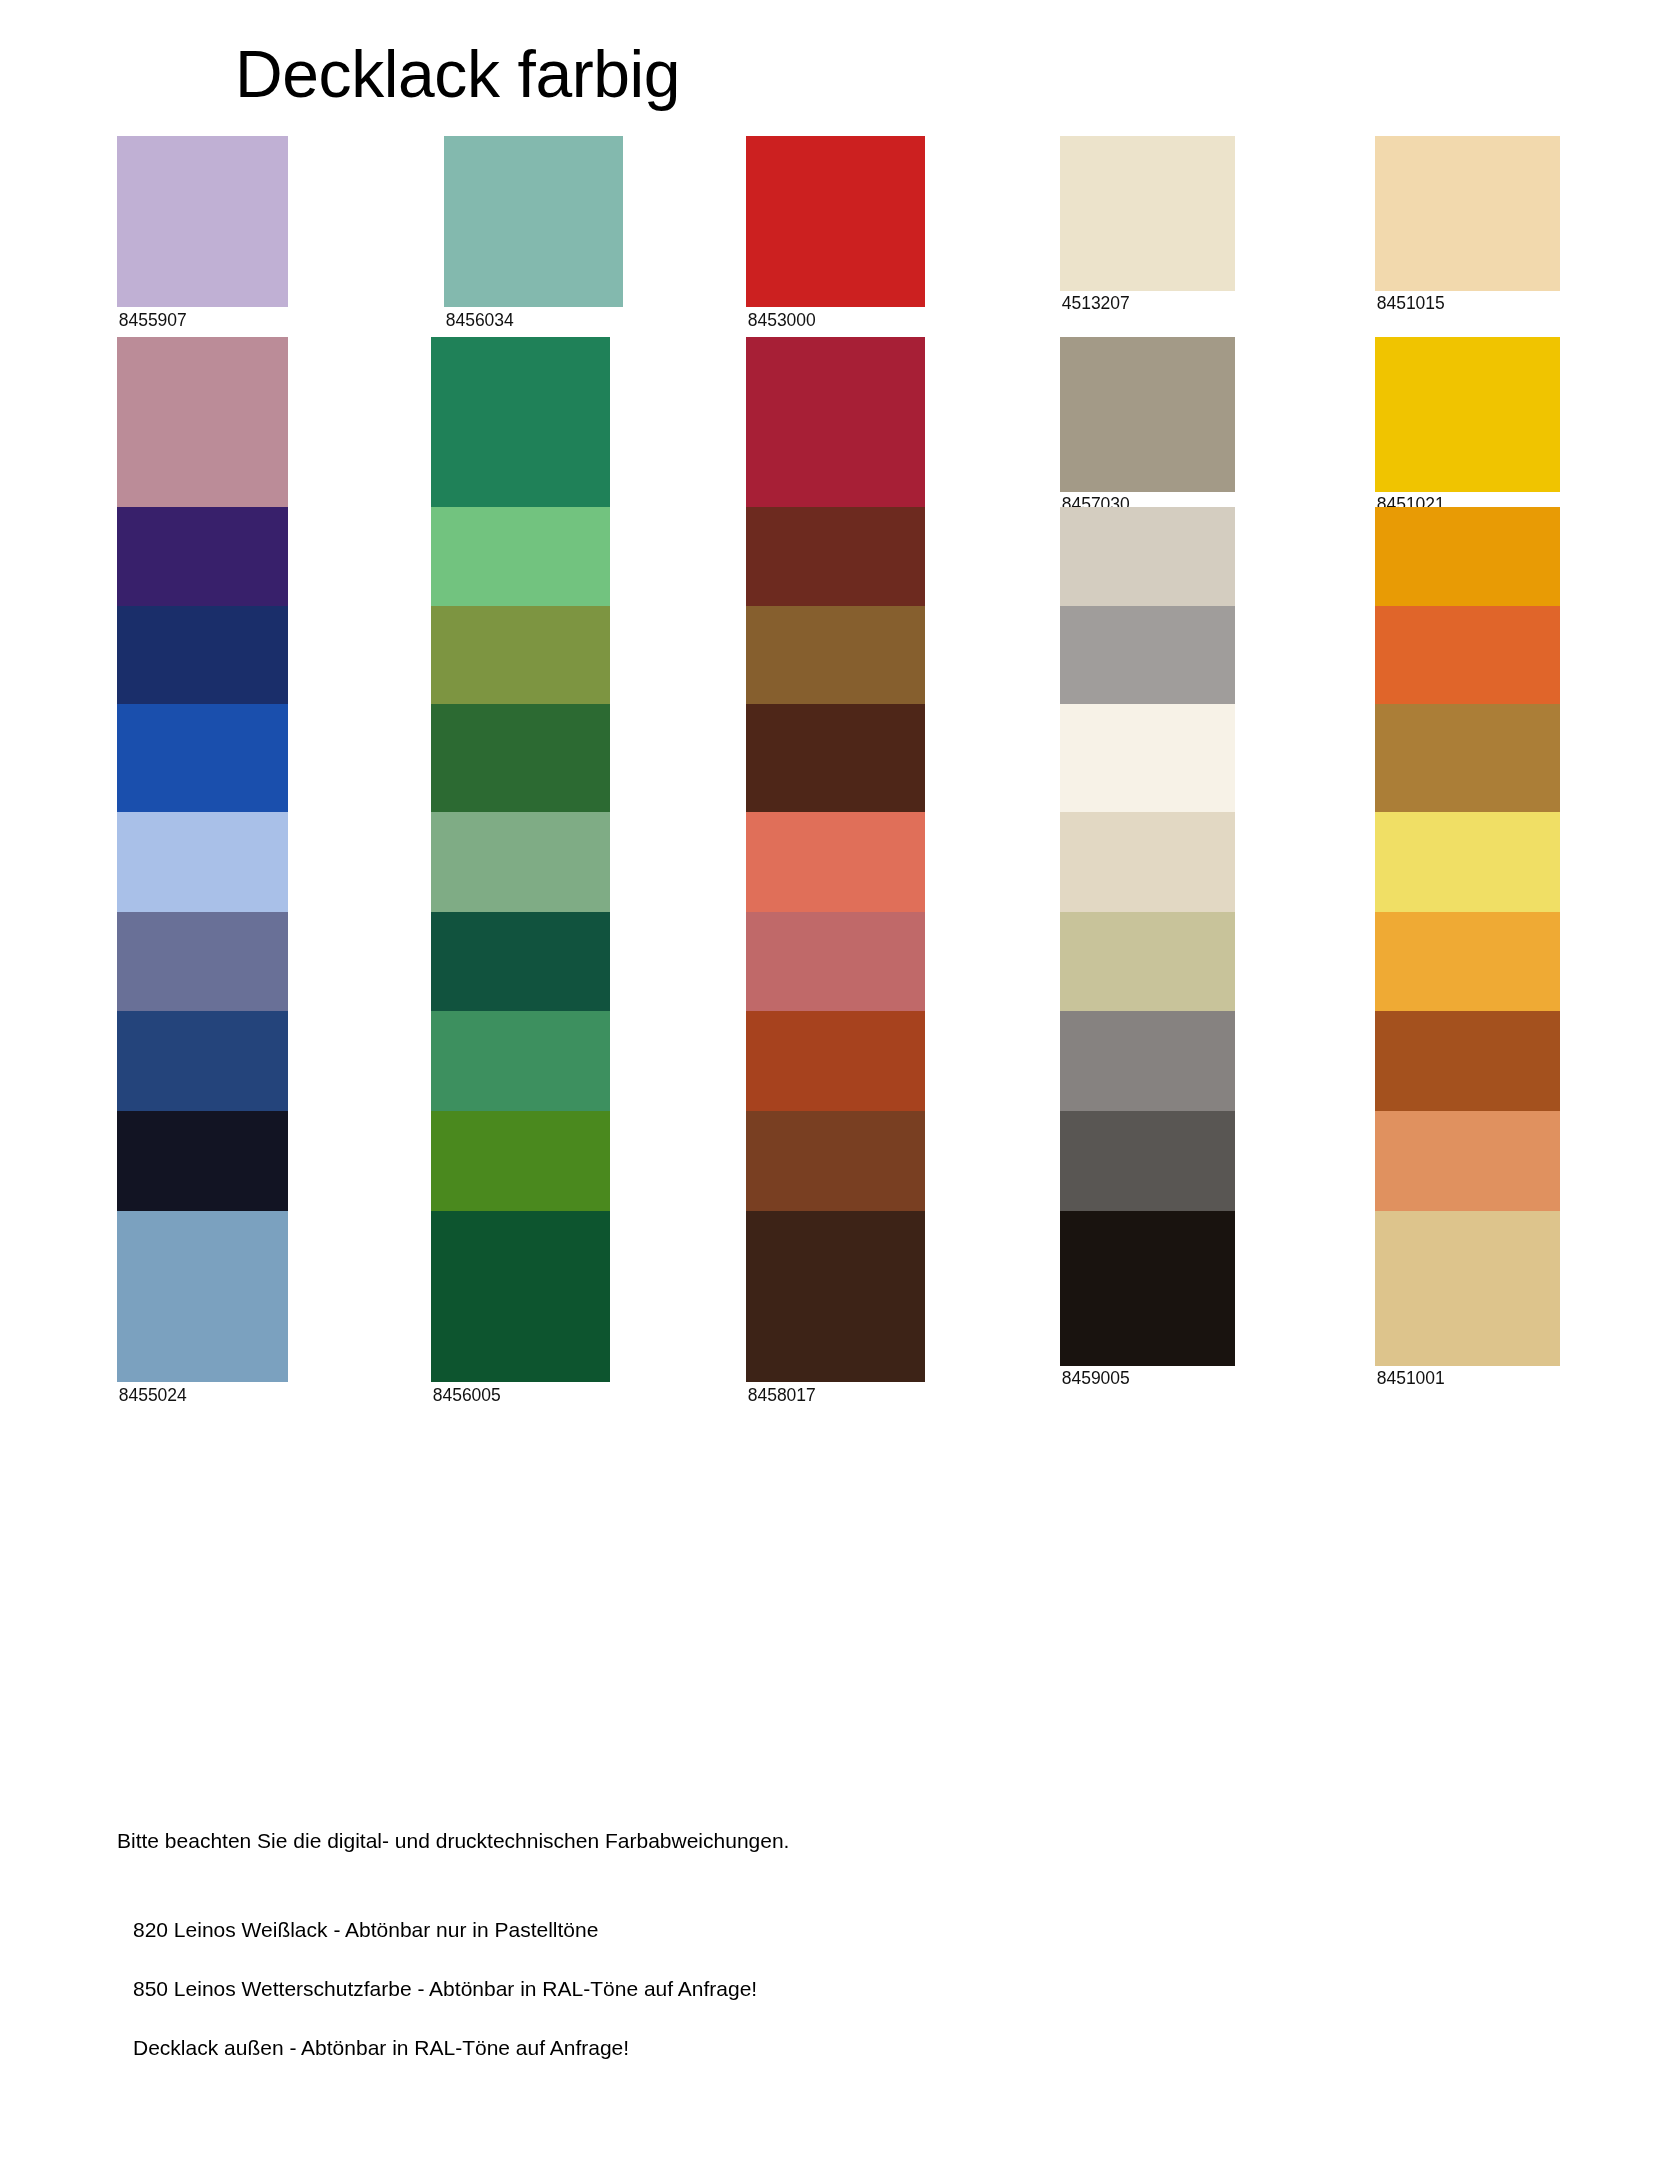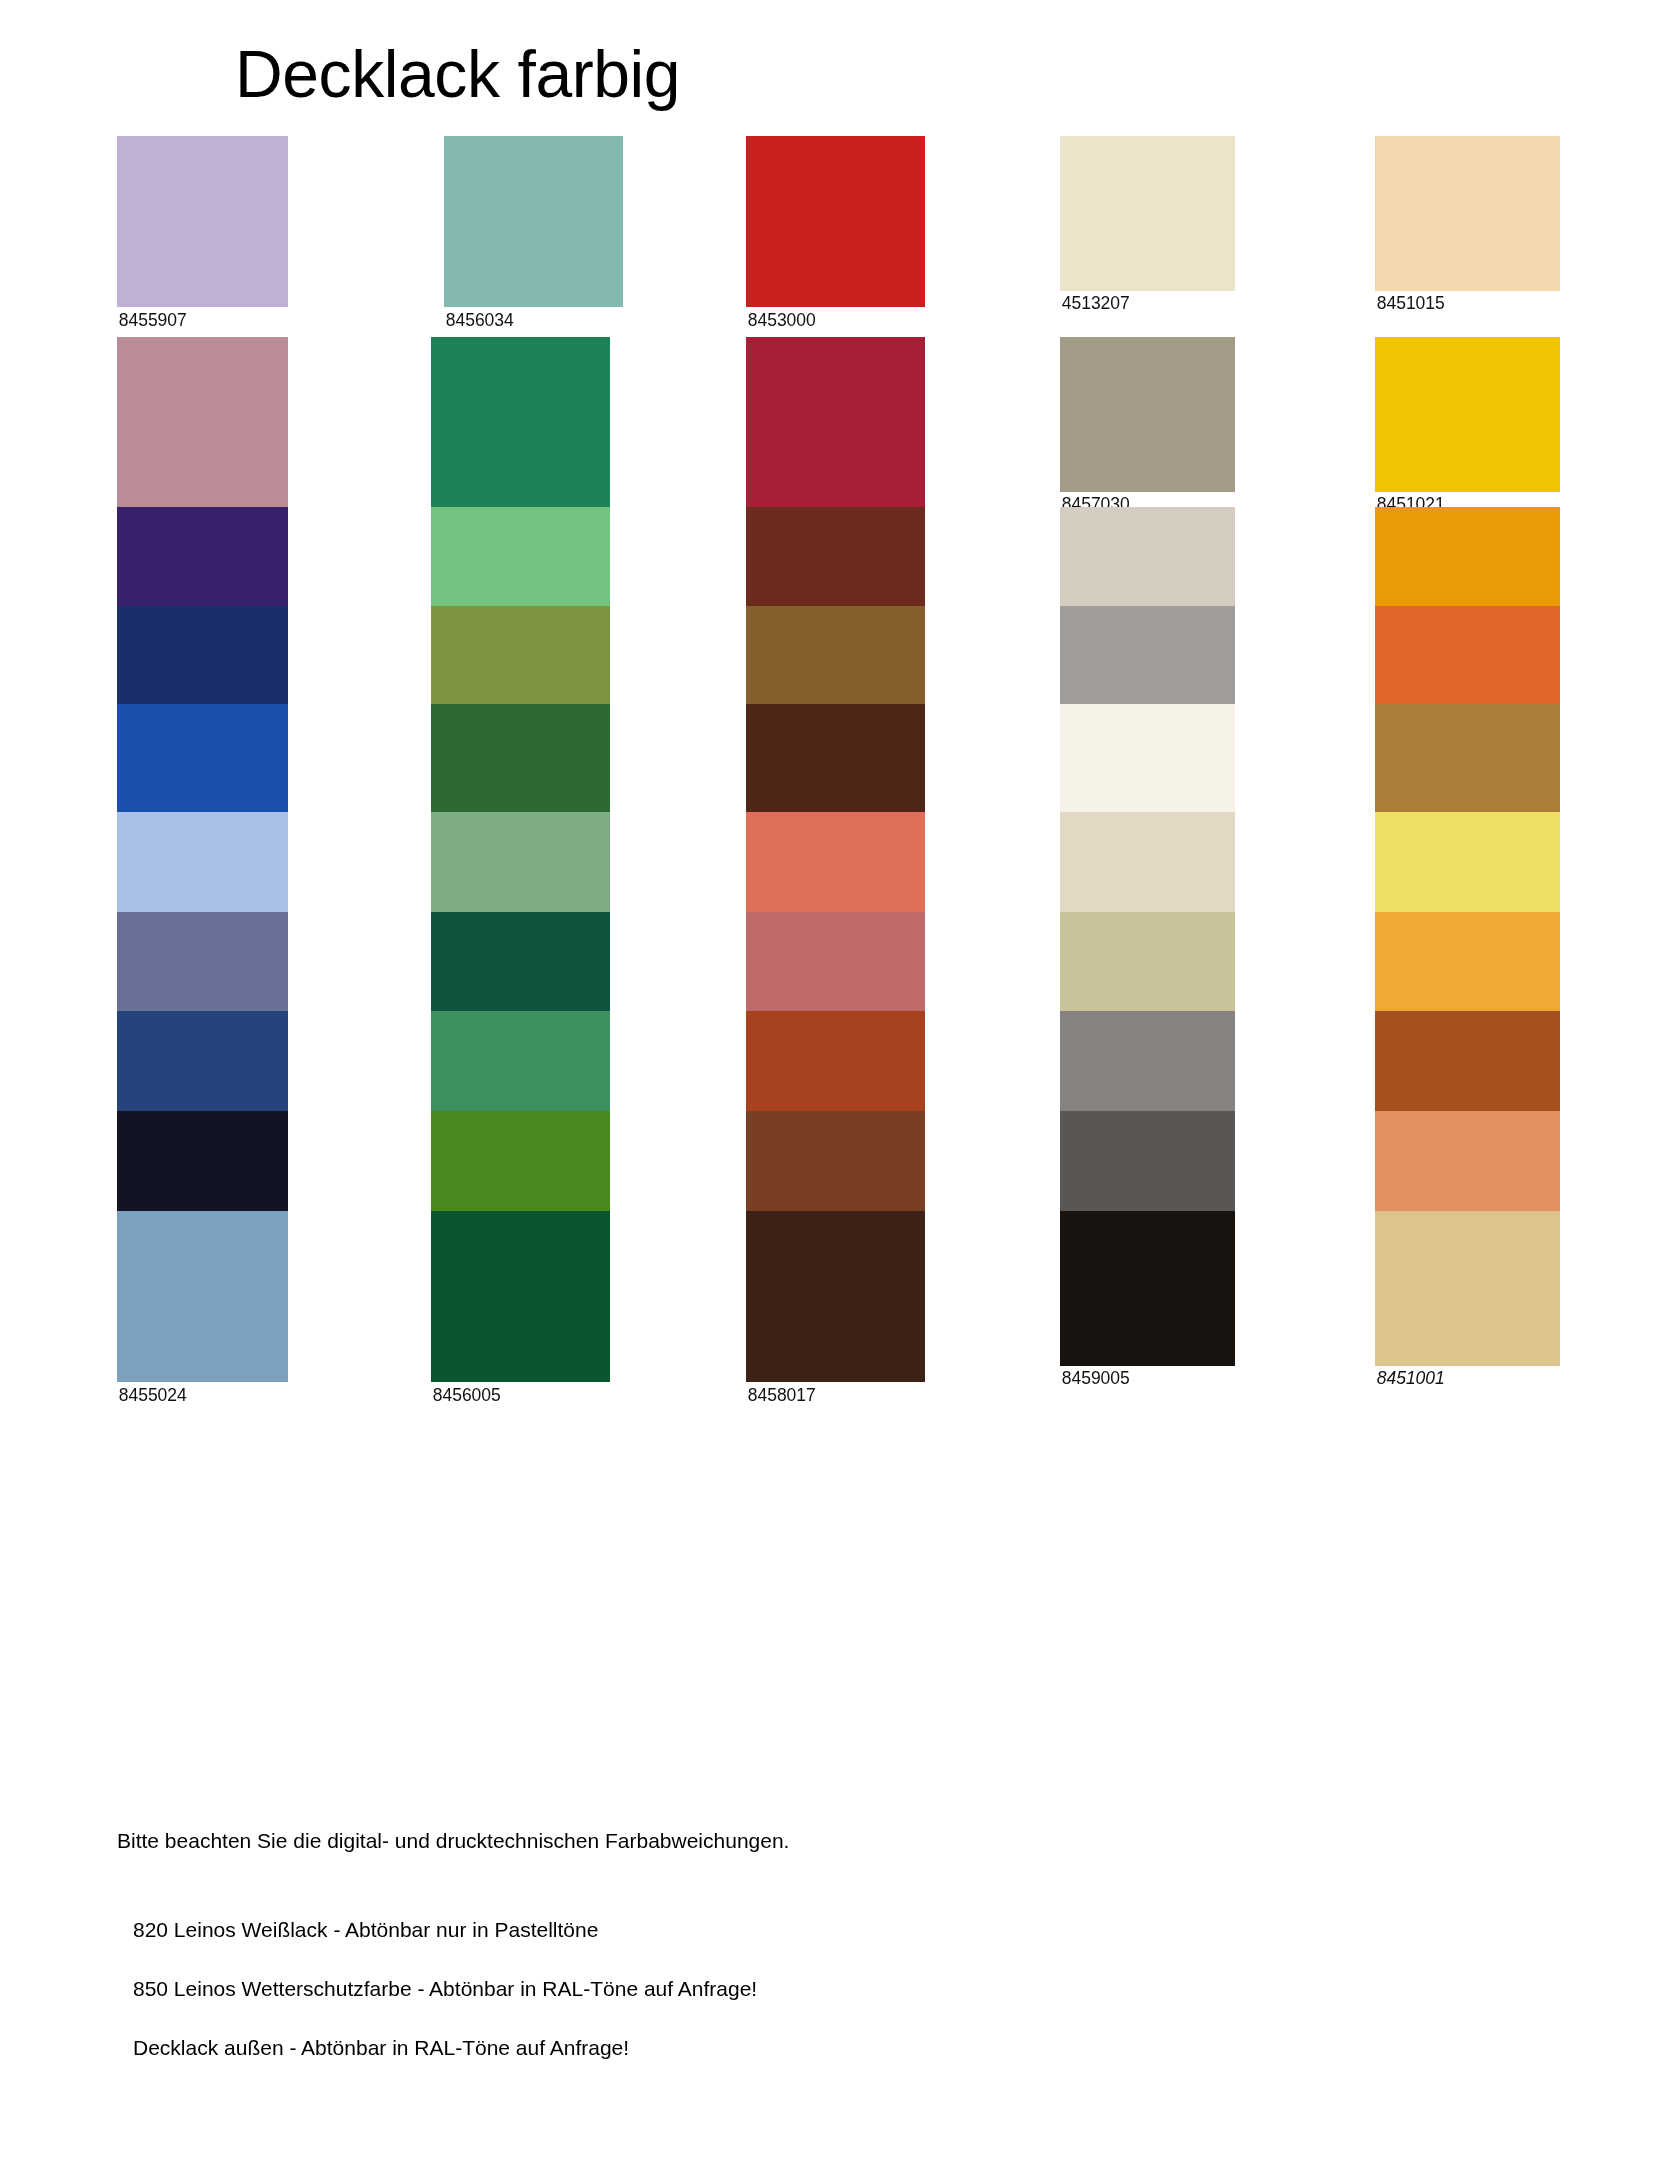--- a/index.html
+++ b/index.html
@@ -277,21 +277,21 @@
         <div class="swatch-code" style="top: 176px;">8456005</div>
       </div>
       <div class="swatch-cell" style="left: 746px; top: 1211px; width: 179px; height: 201px;">
         <div class="swatch-chip" style="height: 171px; background: rgb(61, 35, 23);"></div>
         <div class="swatch-code" style="top: 176px;">8458017</div>
       </div>
       <div class="swatch-cell" style="left: 1060px; top: 1211px; width: 175px; height: 185px;">
         <div class="swatch-chip" style="height: 155px; background: rgb(25, 19, 15);"></div>
         <div class="swatch-code" style="top: 159px;">8459005</div>
       </div>
-      <div class="swatch-cell" style="left: 1375px; top: 1211px; width: 185px; height: 185px; font-style: italic;">
+      <div class="swatch-cell" style="left: 1375px; top: 1211px; width: 185px; height: 185px;">
         <div class="swatch-chip" style="height: 155px; background: rgb(221, 196, 140);"></div>
         <div class="swatch-code" style="top: 159px;">8451001</div>
       </div>
     </div>
 
   <div class="footer-notes">
     <p class="note-disclaimer">Bitte beachten Sie die digital- und drucktechnischen Farbabweichungen.</p>
     <p class="note-line">820 Leinos Weißlack - Abtönbar nur in Pastelltöne</p>
     <p class="note-line">850 Leinos Wetterschutzfarbe - Abtönbar in RAL-Töne auf Anfrage!</p>
     <p class="note-line">Decklack außen - Abtönbar in RAL-Töne auf Anfrage!</p>

